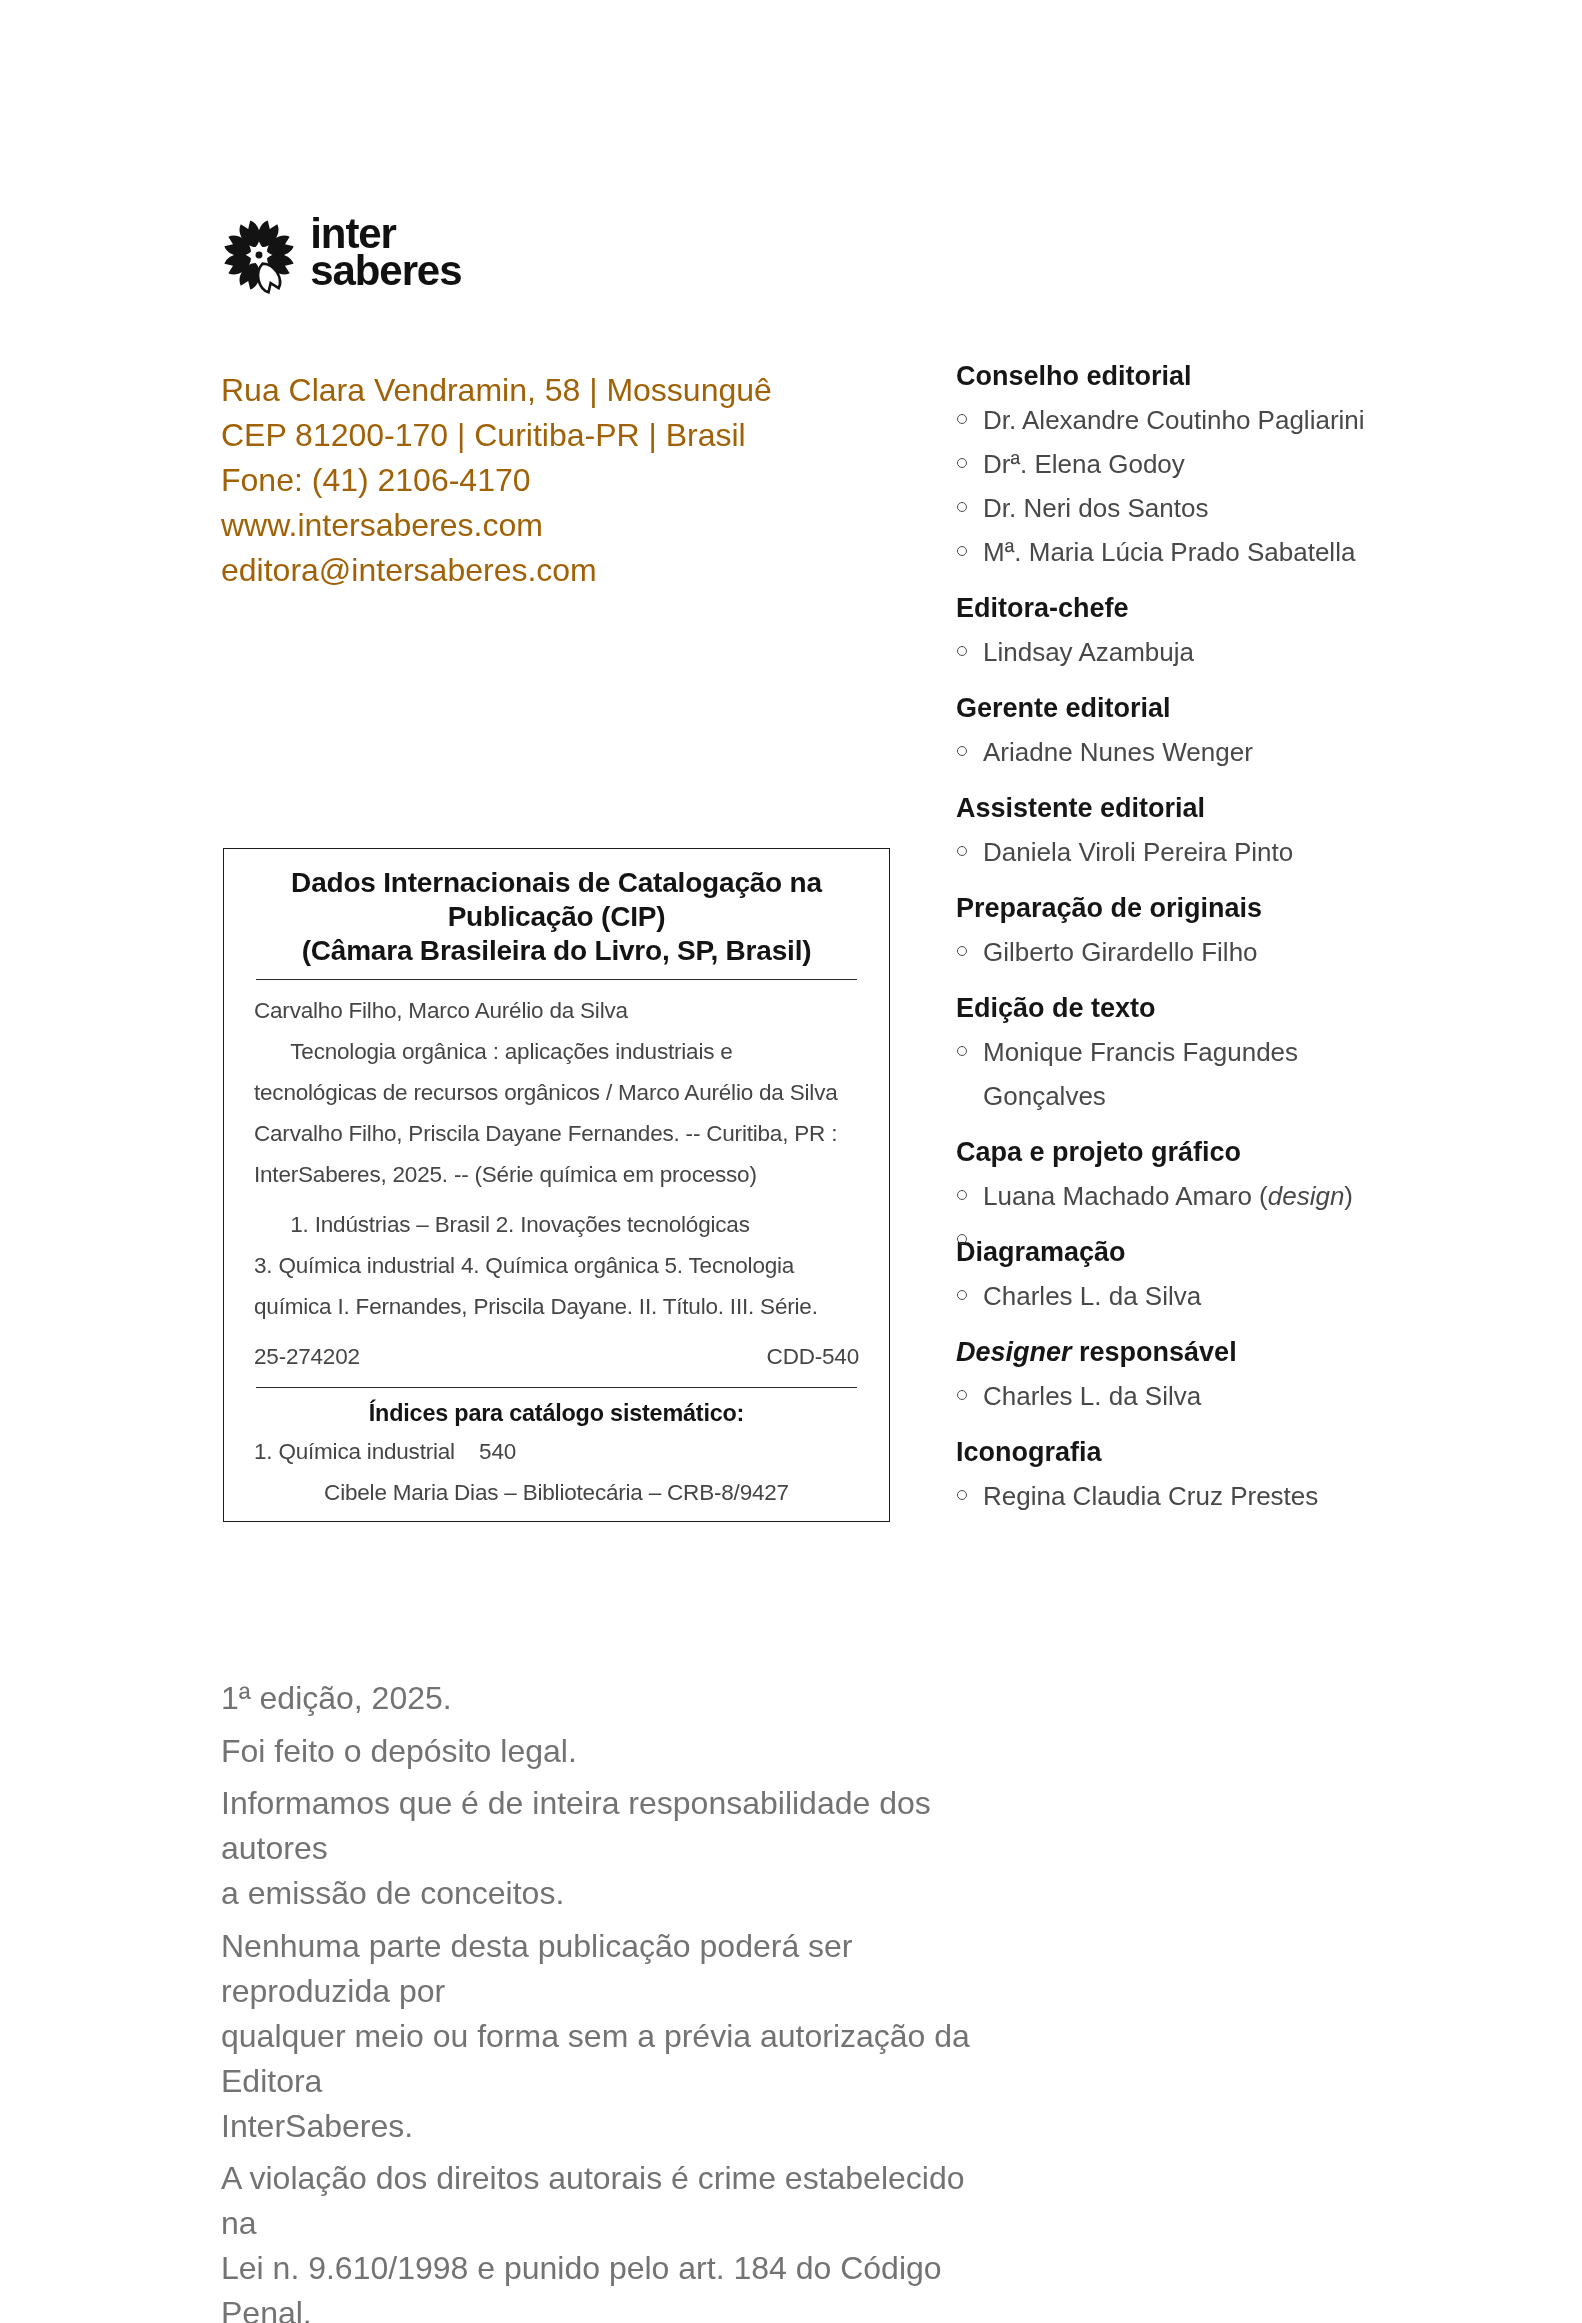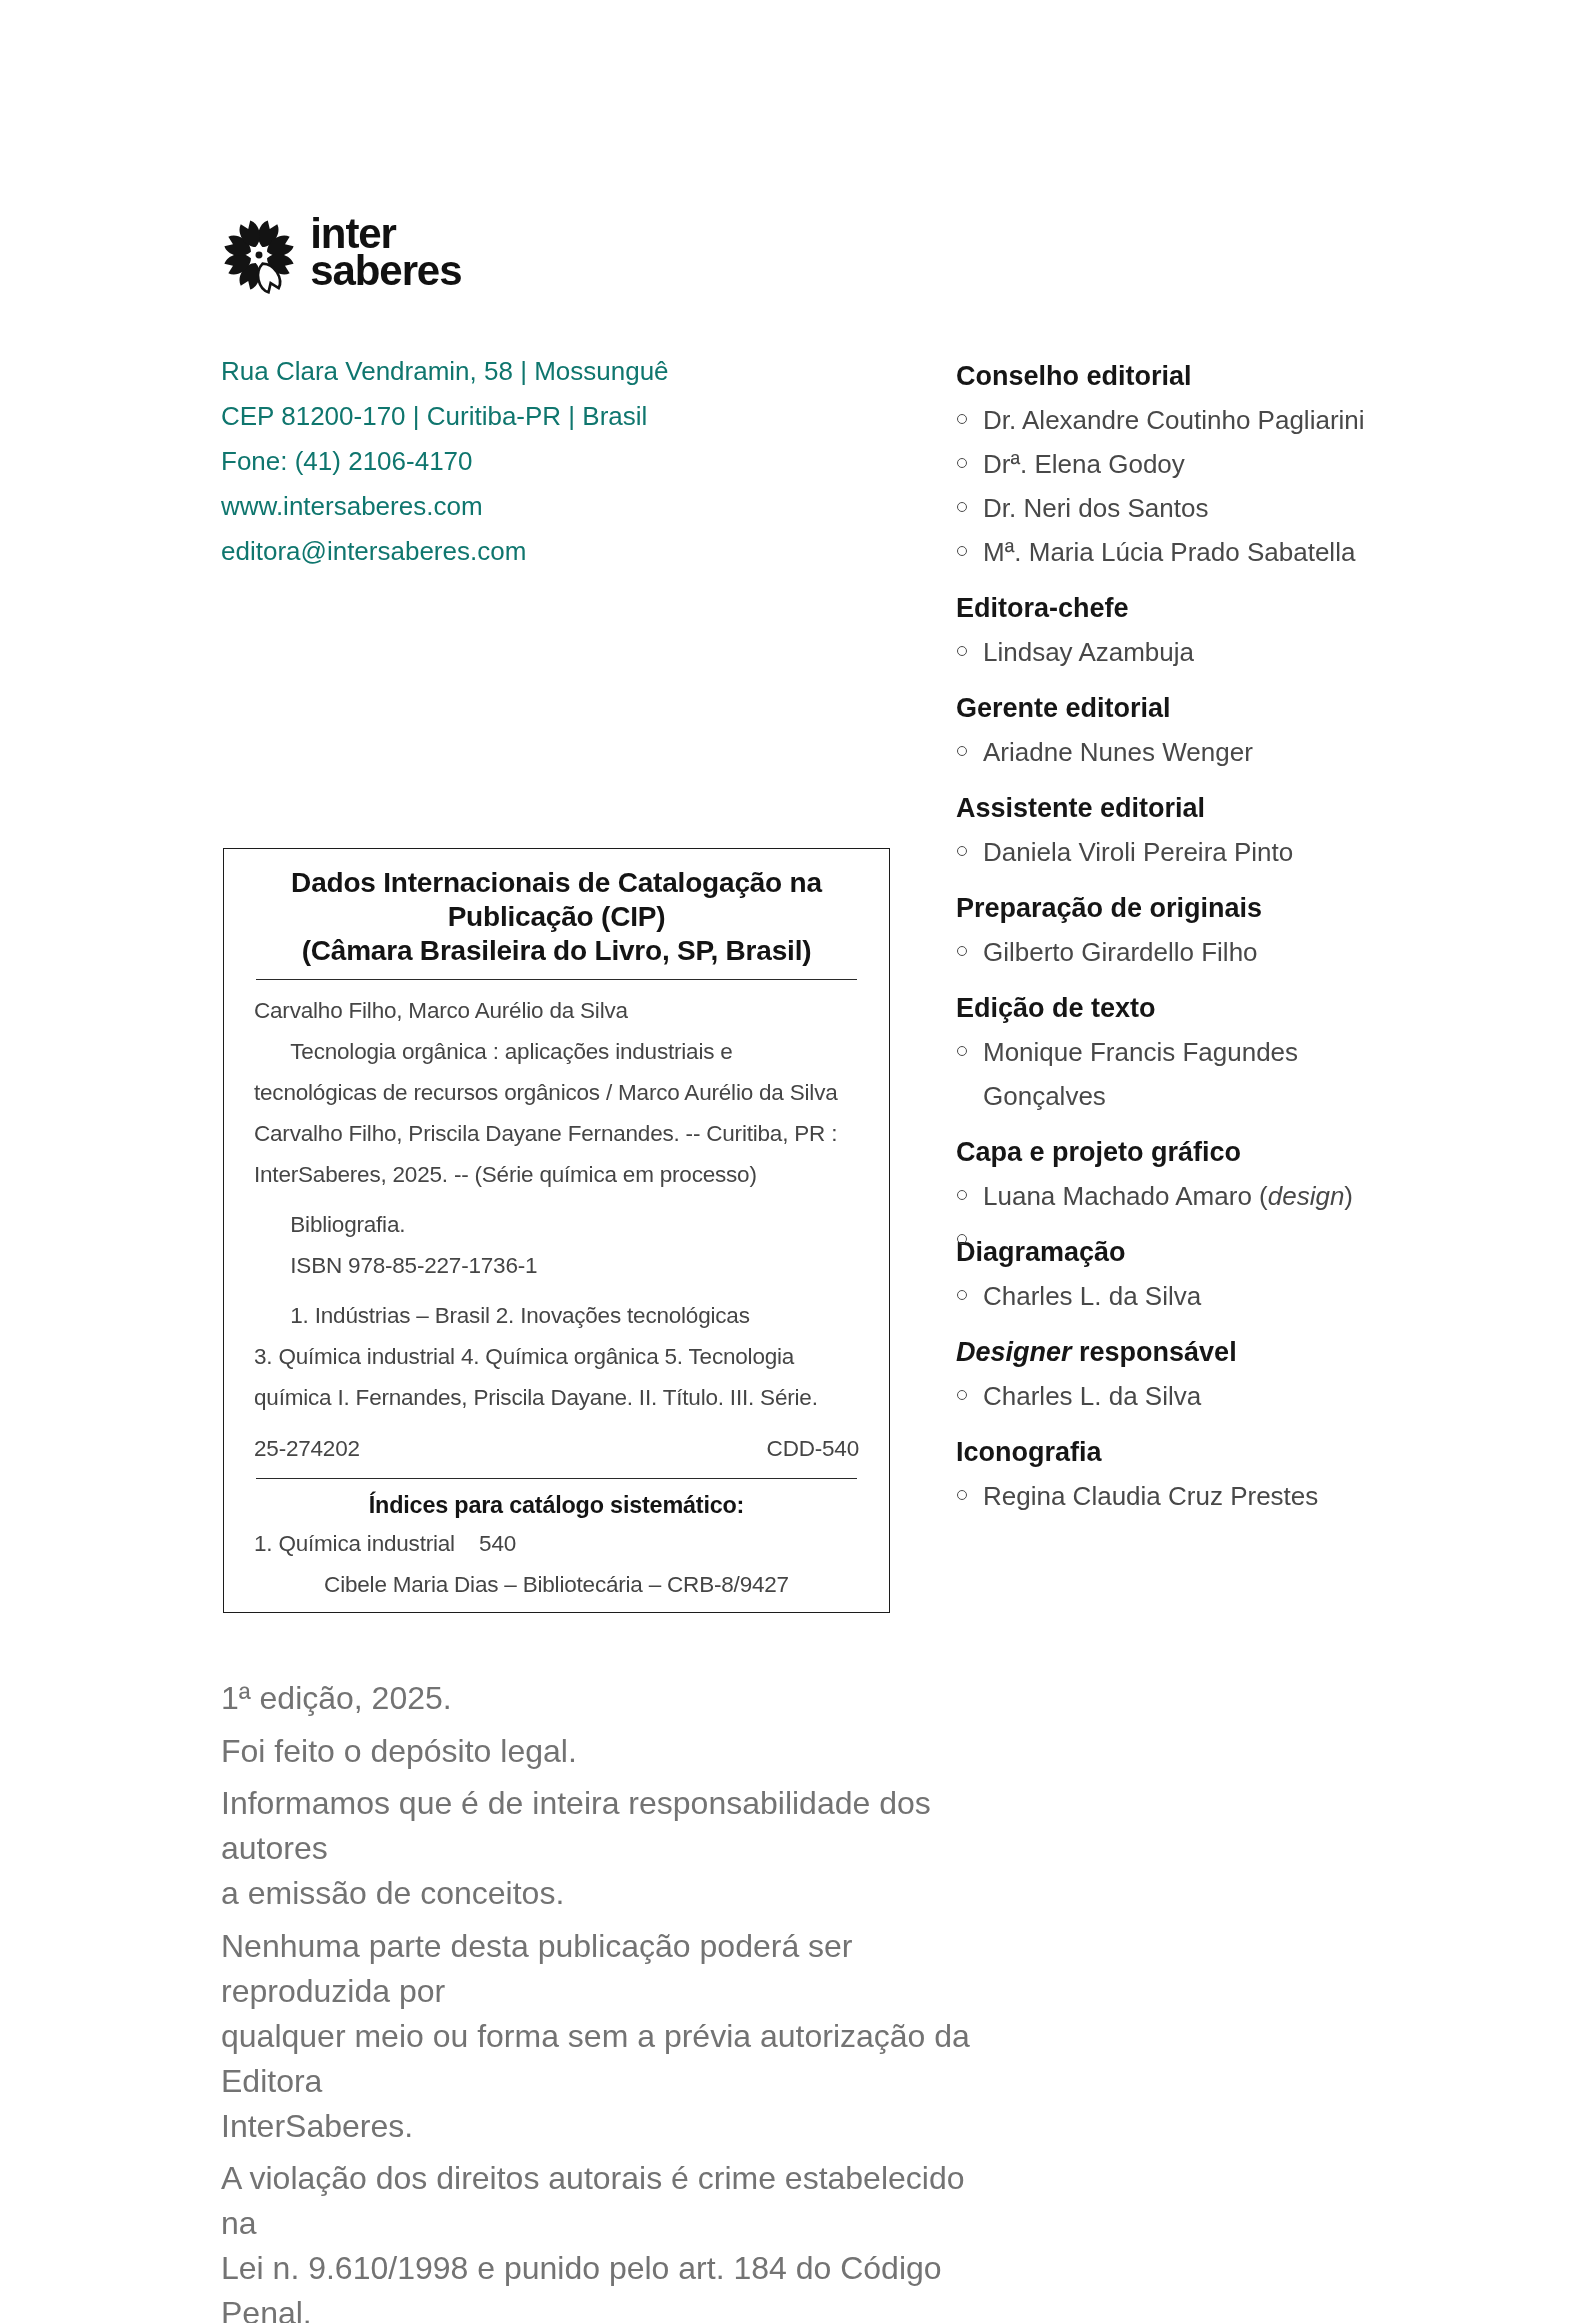--- a/index.html
+++ b/index.html
@@ -9,21 +9,21 @@
     color:#474747;-webkit-font-smoothing:antialiased;
   }
   .it{font-style:italic;}
 
   
   .logo{position:absolute;left:218px;top:212px;display:flex;align-items:flex-start;gap:10.3px;}
   .logo-words{display:flex;flex-direction:column;margin-top:2.8px;}
   .logo-word{font-size:42px;font-weight:700;line-height:37px;letter-spacing:-1.1px;color:#111111;}
 
   
-  .address{position:absolute;left:221px;top:349px;font-size:26px;line-height:45px;color:#0f766e;}
+  .address{position:absolute;left:221px;top:368px;font-size:32px;line-height:45px;color:#a16207;}
 
   
   .credits{position:absolute;left:956px;top:354px;width:581px;font-size:26px;line-height:44px;color:#484848;}
   .sec{margin:12px 0 0;}
   .sec:first-child{margin-top:0;}
   .sec h3{margin:0;font-size:27px;line-height:44px;font-weight:700;color:#161616;}
   .li{position:relative;padding-left:27px;white-space:pre-line;}
   .li .bullet{position:absolute;left:0.9px;top:16px;width:10.3px;height:10.3px;box-sizing:border-box;
     border:1.9px solid #4c4c4c;border-radius:50%;}
 
@@ -144,22 +144,20 @@
     <div class="cip-header">
       <div>Dados Internacionais de Catalogação na Publicação (CIP)</div>
       <div>(Câmara Brasileira do Livro, SP, Brasil)</div>
     </div>
     <hr class="cip-rule">
     <p class="cip-entry">Carvalho Filho, Marco Aurélio da Silva
 &nbsp;&nbsp;&nbsp;&nbsp;&nbsp;&nbsp;Tecnologia orgânica : aplicações industriais e
 tecnológicas de recursos orgânicos / Marco Aurélio da Silva
 Carvalho Filho, Priscila Dayane Fernandes. -- Curitiba, PR :
 InterSaberes, 2025. -- (Série química em processo)</p>
-    <p class="gap">&nbsp;&nbsp;&nbsp;&nbsp;&nbsp;&nbsp;Bibliografia.
-&nbsp;&nbsp;&nbsp;&nbsp;&nbsp;&nbsp;ISBN 978-85-227-1736-1</p>
     <p class="gap">&nbsp;&nbsp;&nbsp;&nbsp;&nbsp;&nbsp;1. Indústrias – Brasil 2. Inovações tecnológicas
 3. Química industrial 4. Química orgânica 5. Tecnologia
 química I. Fernandes, Priscila Dayane. II. Título. III. Série.</p>
     <div class="cip-ids">
       <span>25-274202</span>
       <span>CDD-540</span>
     </div>
     <hr class="cip-rule2">
     <div class="cip-indices">Índices para catálogo sistemático:</div>
     <p class="cip-index">1. Química industrial&nbsp;&nbsp;&nbsp;&nbsp;540</p>

